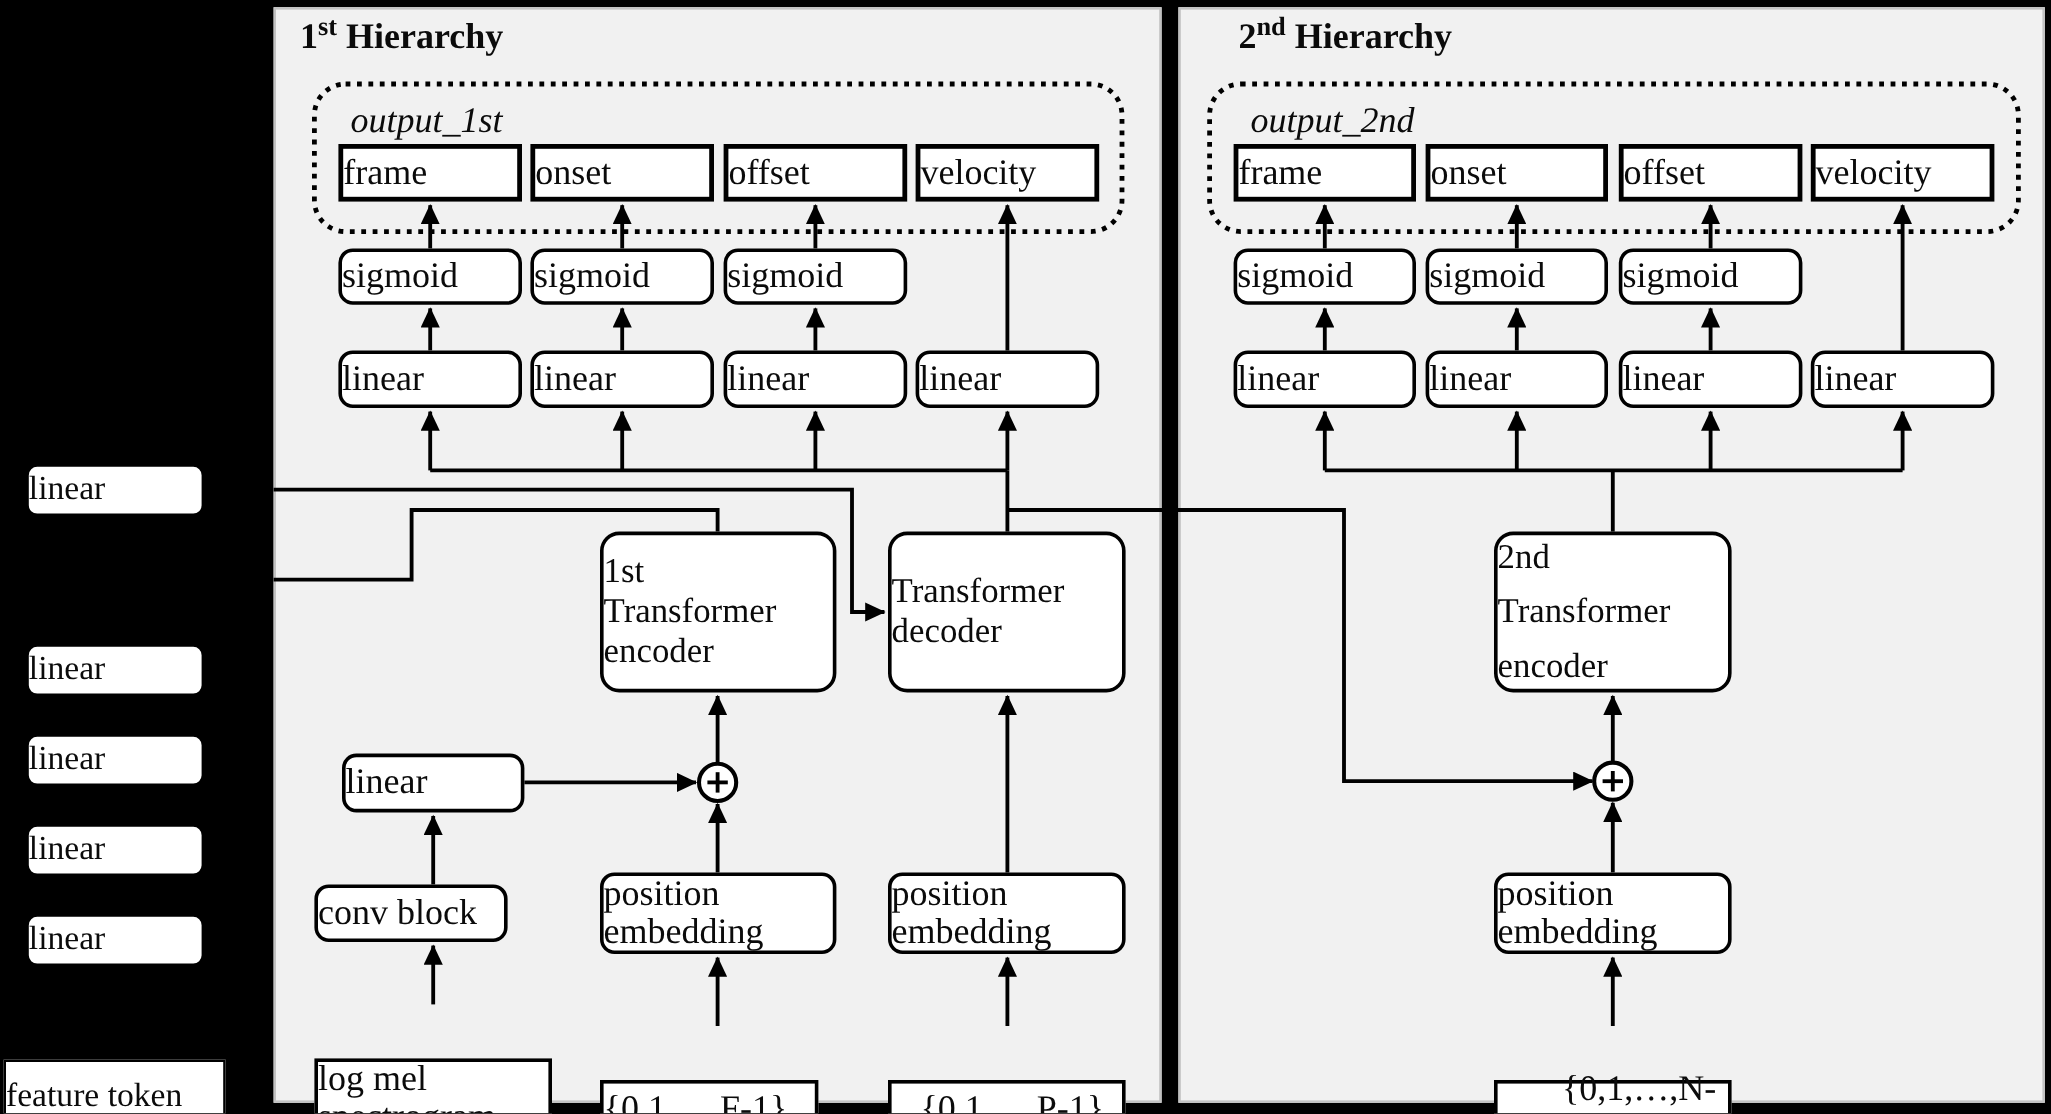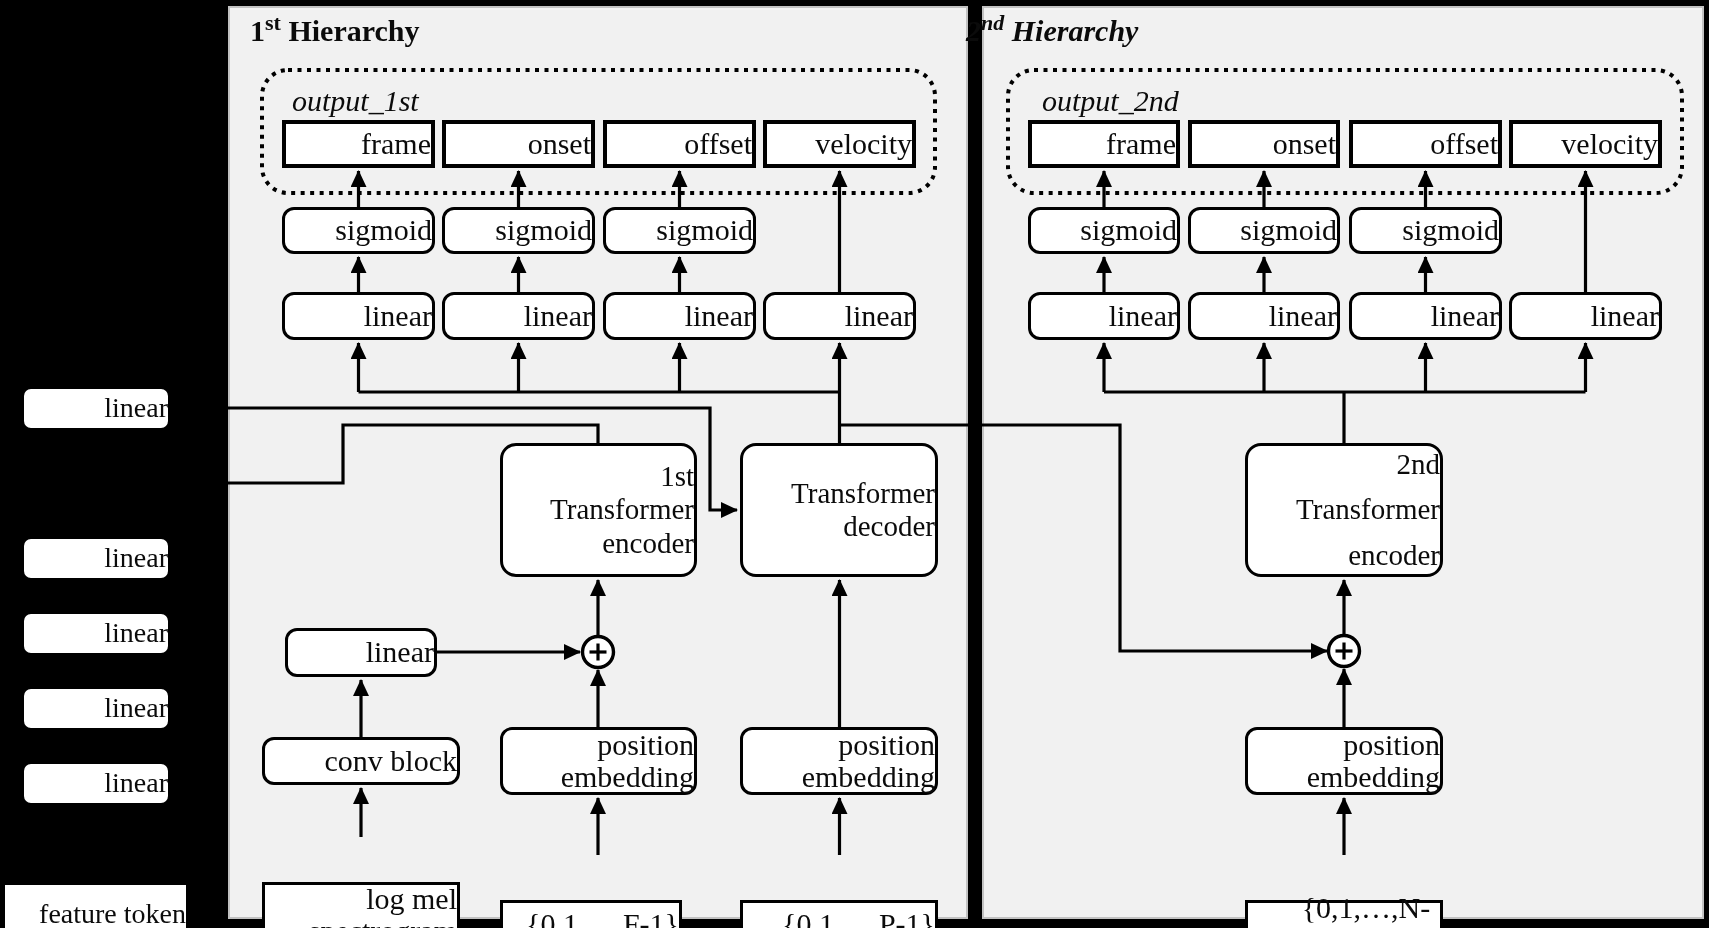--- a/index.html
+++ b/index.html
@@ -1,21 +1,21 @@
 <!DOCTYPE html>
 <html><head>
 <meta charset="utf-8">
 <style>
   html,body{margin:0;padding:0;background:#000;}
   *{box-sizing:border-box;}
   #canvas{position:relative;width:1709px;height:928px;background:#000;overflow:hidden;
           font-family:"Liberation Serif","DejaVu Serif",serif;color:#0b0b0b;}
   .panel{position:absolute;background:#f1f1f1;border:2px solid #c2c2c2;}
   .box{position:absolute;background:#fff;border:3px solid #000;display:flex;flex-direction:column;
-       align-items:flex-end;justify-content:center;text-align:center;font-size:30px;line-height:1.08;
+       align-items:flex-start;justify-content:center;text-align:center;font-size:30px;line-height:1.08;
        z-index:3;}
   .round{border-radius:12px;}
   .bigbox{border-radius:16px;border-width:3.5px;font-size:29px;line-height:1.14;}
   .rect{border-radius:0;margin-top:45px;}
   .outbox{border-width:4px;border-radius:0;}
   .side{border-width:2.5px;border-radius:9px;font-size:28px;}
   .title{position:absolute;font-weight:bold;font-size:30px;z-index:3;}
   .title sup{font-size:22px;vertical-align:super;line-height:0;}
   .grouplabel{position:absolute;font-style:italic;font-size:30px;z-index:3;}
   #wires{position:absolute;left:0;top:0;z-index:2;pointer-events:none;}
@@ -168,21 +168,21 @@
     <span>encoder</span>
   </div>
   <div class="box bigbox" style="left:740px;top:443px;width:198px;height:134px;">
     <span>Transformer</span>
     <span>decoder</span>
   </div>
 
   <div class="box round" style="left:285px;top:628px;width:152px;height:49px;">
       <span>linear</span>
     </div>
-  <div class="box round" style="left:262px;top:737px;width:198px;height:48px;font-family:Liberation Serif, serif;">
+  <div class="box round" style="left:262px;top:737px;width:161px;height:48px;font-family:Liberation Serif, serif;">
       <span>conv block</span>
     </div>
   <div class="box rect" style="left:262px;top:837px;width:198px;height:66px;border-width:3.5px;">
     <span>log mel</span>
     <span>spectrogram</span>
   </div>
 
   <div class="box round" style="left:500px;top:727px;width:197px;height:68px;">
     <span>position</span>
     <span>embedding</span>
@@ -192,21 +192,21 @@
     </div>
 
   <div class="box round" style="left:740px;top:727px;width:198px;height:68px;">
     <span>position</span>
     <span>embedding</span>
   </div>
   <div class="box rect" style="left:740px;top:855px;width:198px;height:48px;border-width:3.5px;padding-left:24px;">
       <span>{0,1,…,P-1}</span>
     </div>
 
-  <div class="title" style="left:966px;top:14px;font-style:italic;"><span>2</span><sup>nd</sup>&nbsp;<span>Hierarchy</span></div>
+  <div class="title" style="left:1032px;top:14px;"><span>2</span><sup>nd</sup>&nbsp;<span>Hierarchy</span></div>
   <div class="grouplabel" style="left:1042px;top:84px;">output_2nd</div>
 
   <div class="box outbox" style="left:1028px;top:120px;width:152px;height:48px;">
       <span>frame</span>
     </div>
   <div class="box outbox" style="left:1188px;top:120px;width:152px;height:48px;">
       <span>onset</span>
     </div>
   <div class="box outbox" style="left:1349px;top:120px;width:153px;height:48px;">
       <span>offset</span>

